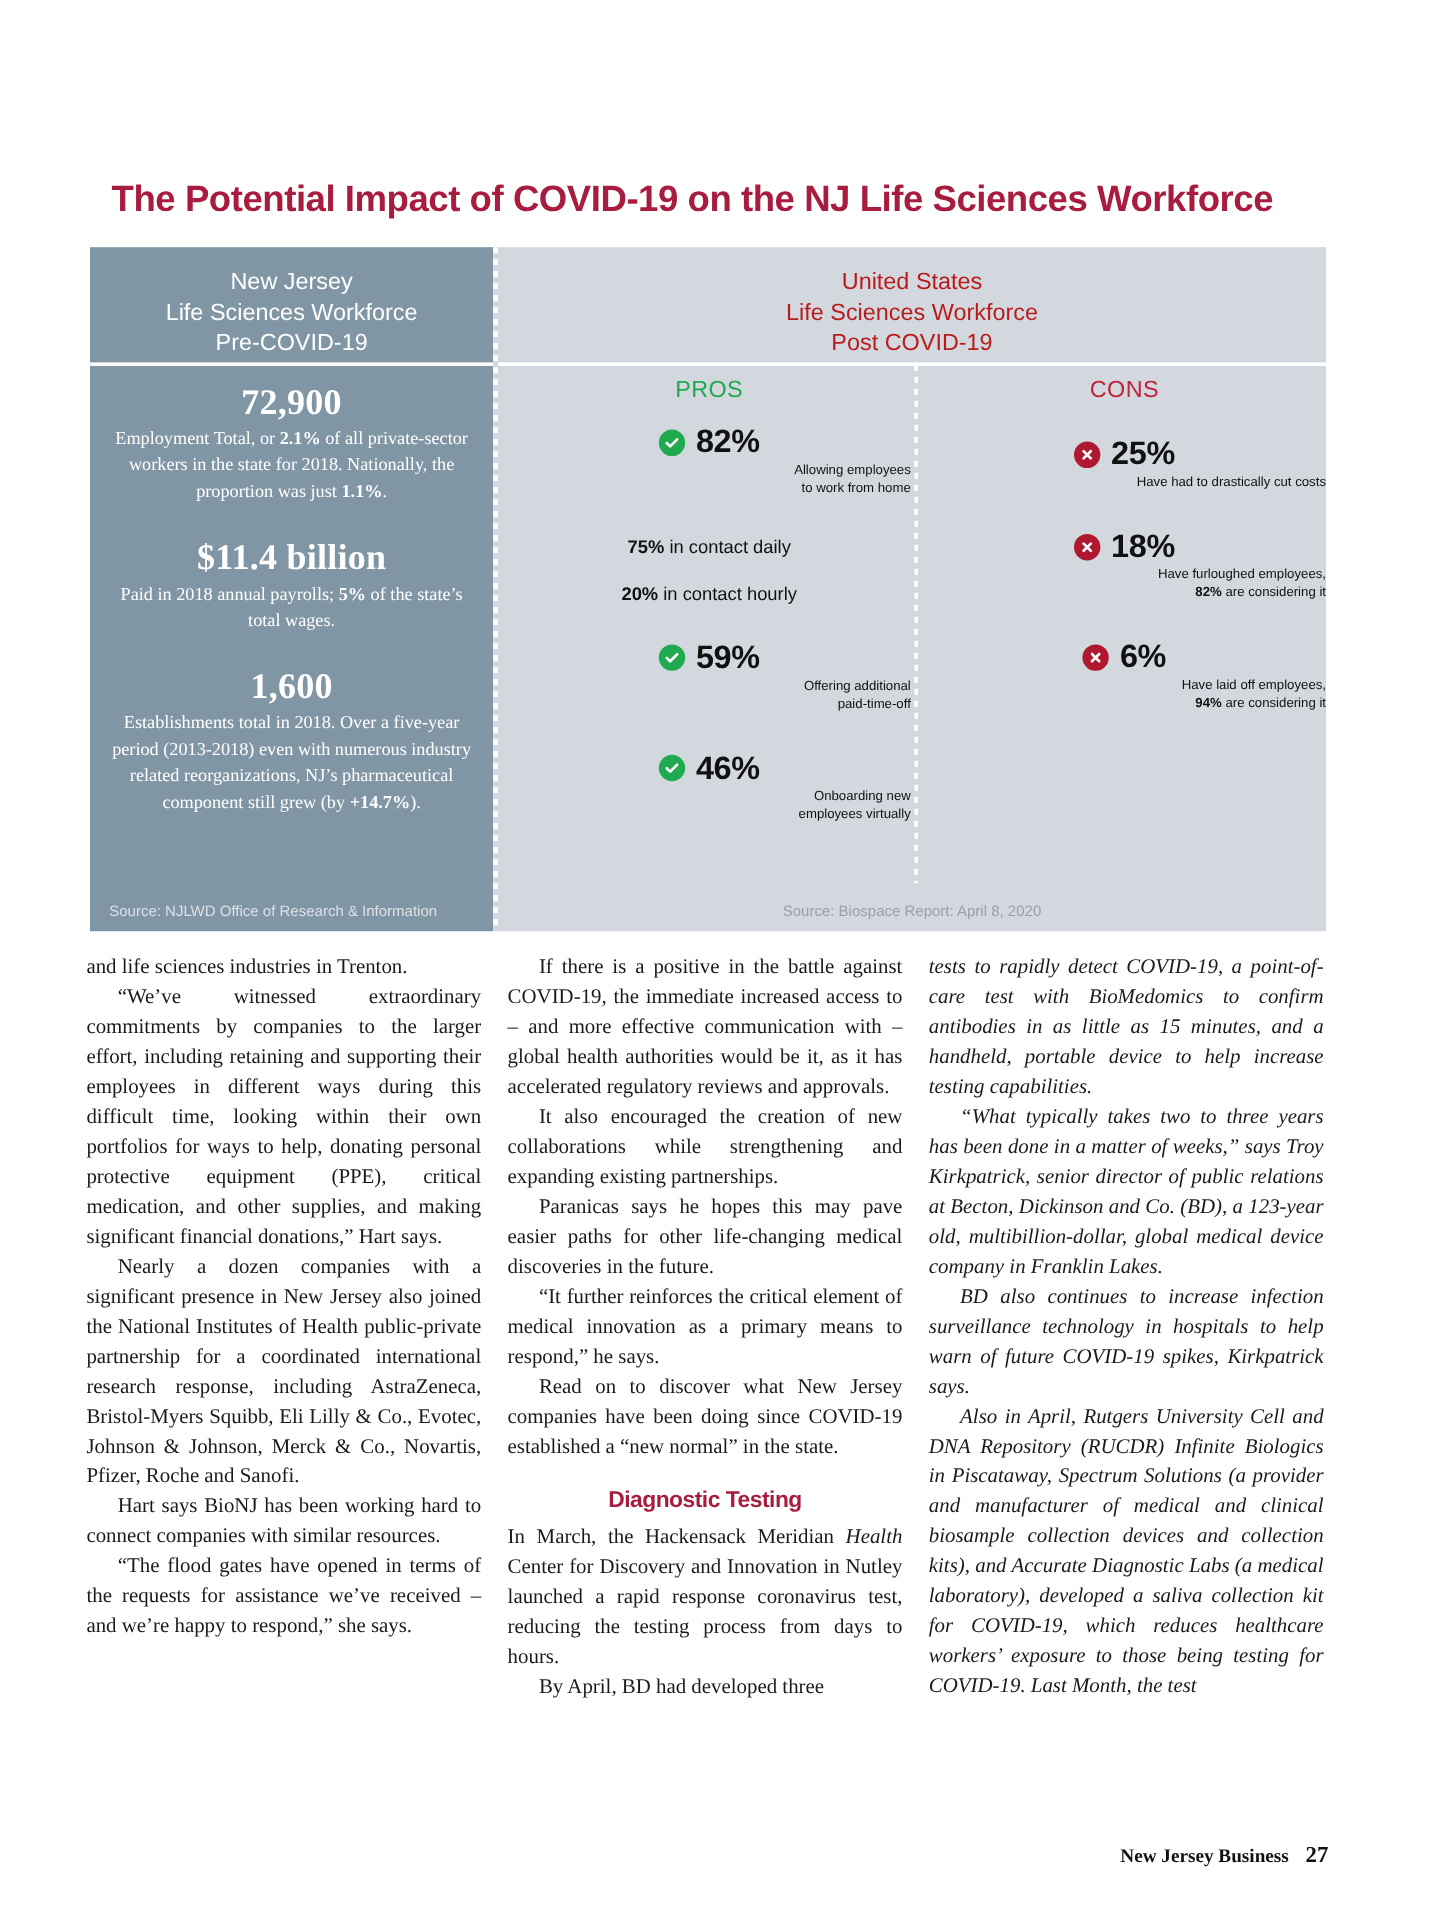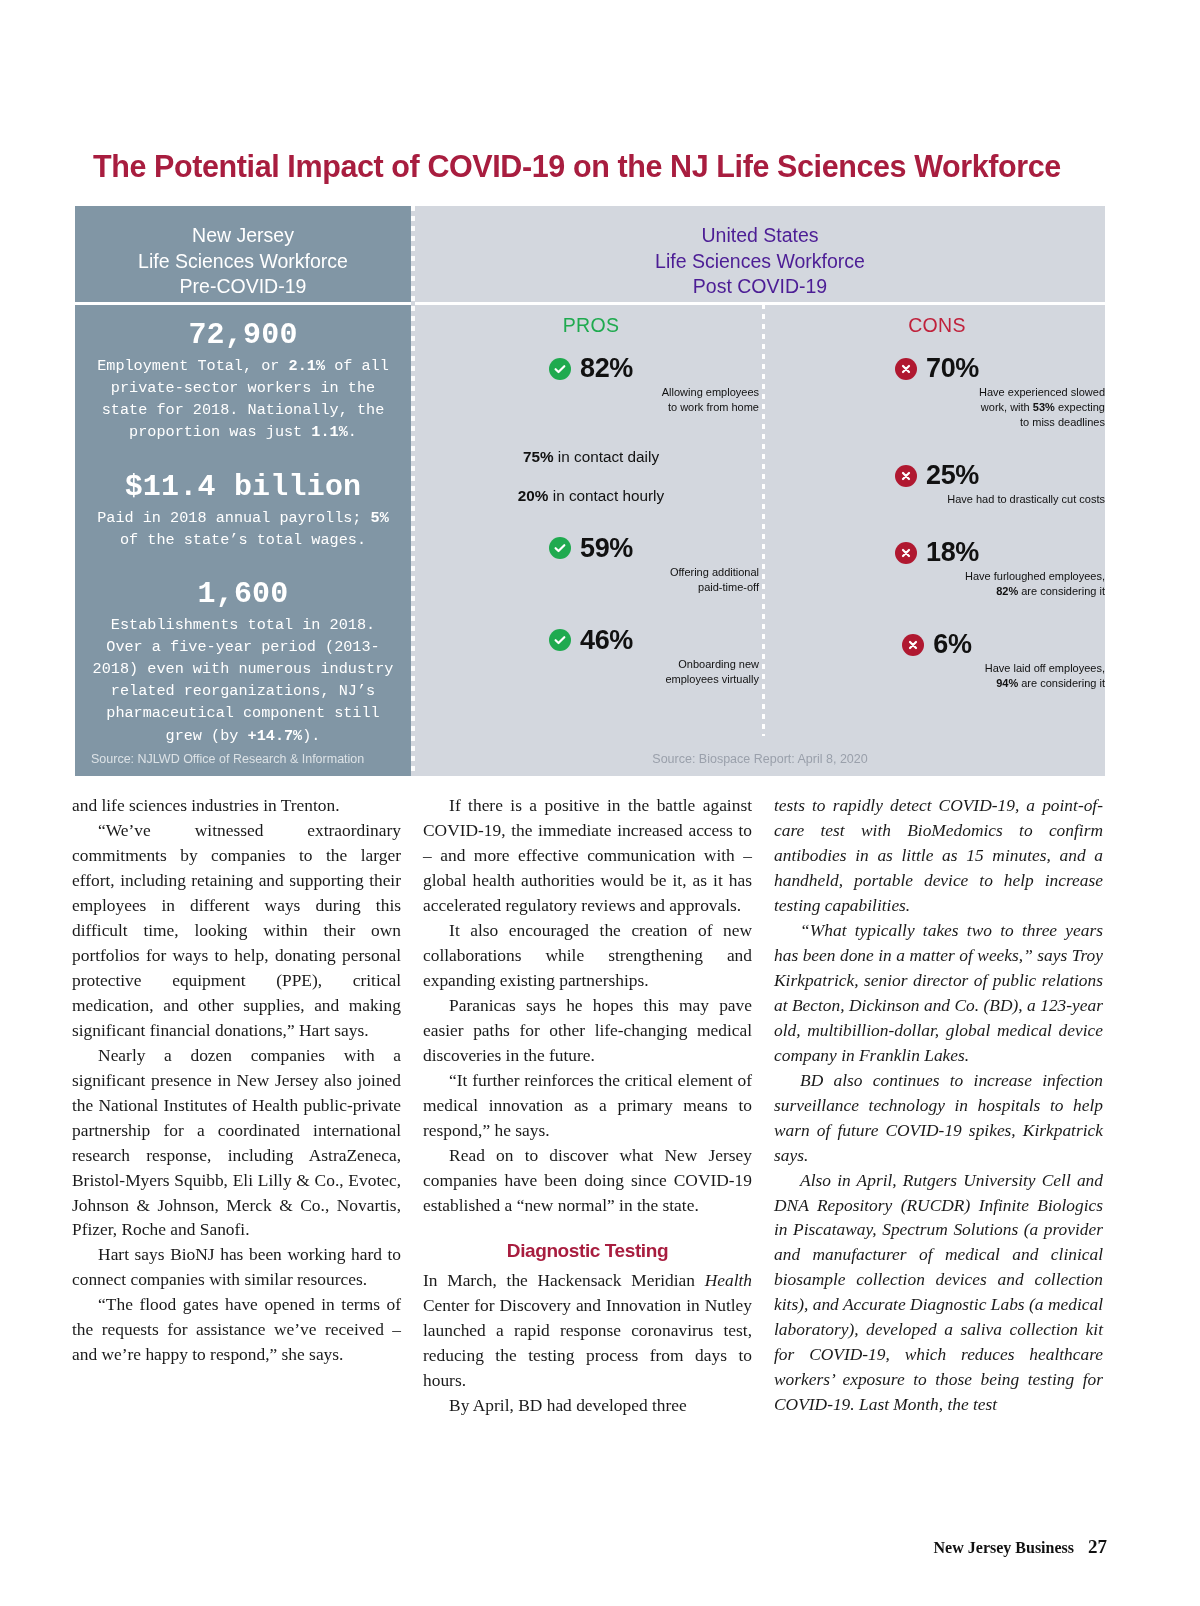--- a/index.html
+++ b/index.html
@@ -103,33 +103,33 @@
     font-family: "Liberation Sans", sans-serif;
     font-size: 19.5px;
     line-height: 1.32;
   }
   .panel-head.left {
     left: 0; top: 17px; width: 336px;
     color: #ffffff;
   }
   .panel-head.right {
     left: 340px; top: 17px; width: 690px;
-    color: #4c1d95;
+    color: #b91c1c;
   }
   .panel-head .b { font-weight: normal; text-align: center; }
 
   
   .nj-body {
     position: absolute;
     left: 14px;
     top: 112px;
     width: 308px;
     text-align: center;
     color: #ffffff;
-    font-family: Liberation Mono, monospace;
+    font-family: Liberation Serif, serif;
   }
   .nj-big {
     font-size: 30px;
     font-weight: bold;
     line-height: 1.18;
     letter-spacing: 0.2px;
   }
   .nj-sub {
     font-size: 15.2px;
     line-height: 1.45;
@@ -348,31 +348,20 @@
           </span>
           <span class="pct">46%</span>
         </div>
         <div class="item-desc">Onboarding new<br>employees virtually</div>
       </div>
     </div>
 
     <div class="col cons">
       <div class="col-title">CONS</div>
 
-      <div class="item">
-        <div class="item-head">
-          <span class="badge no">
-            <svg width="14" height="14" viewBox="0 0 14 14">
-                <path d="M4 4 L10 10 M10 4 L4 10" stroke="#ffffff" stroke-width="2.2" fill="none" stroke-linecap="round"></path>
-              </svg>
-          </span>
-          <span class="pct">70%</span>
-        </div>
-        <div class="item-desc">Have experienced slowed<br>work, with <b>53%</b> expecting<br>to miss deadlines</div>
-      </div>
 
       <div class="spacer-sm"></div>
 
       <div class="item">
         <div class="item-head">
           <span class="badge no">
             <svg width="14" height="14" viewBox="0 0 14 14">
                 <path d="M4 4 L10 10 M10 4 L4 10" stroke="#ffffff" stroke-width="2.2" fill="none" stroke-linecap="round"></path>
               </svg>
           </span>

